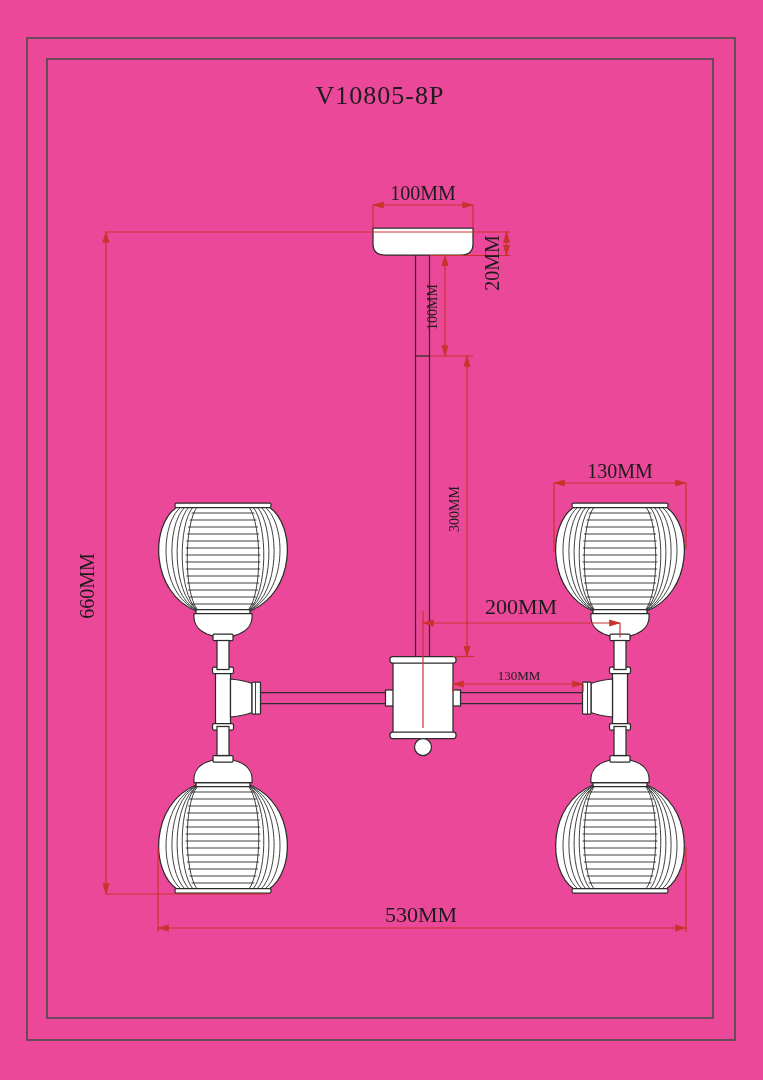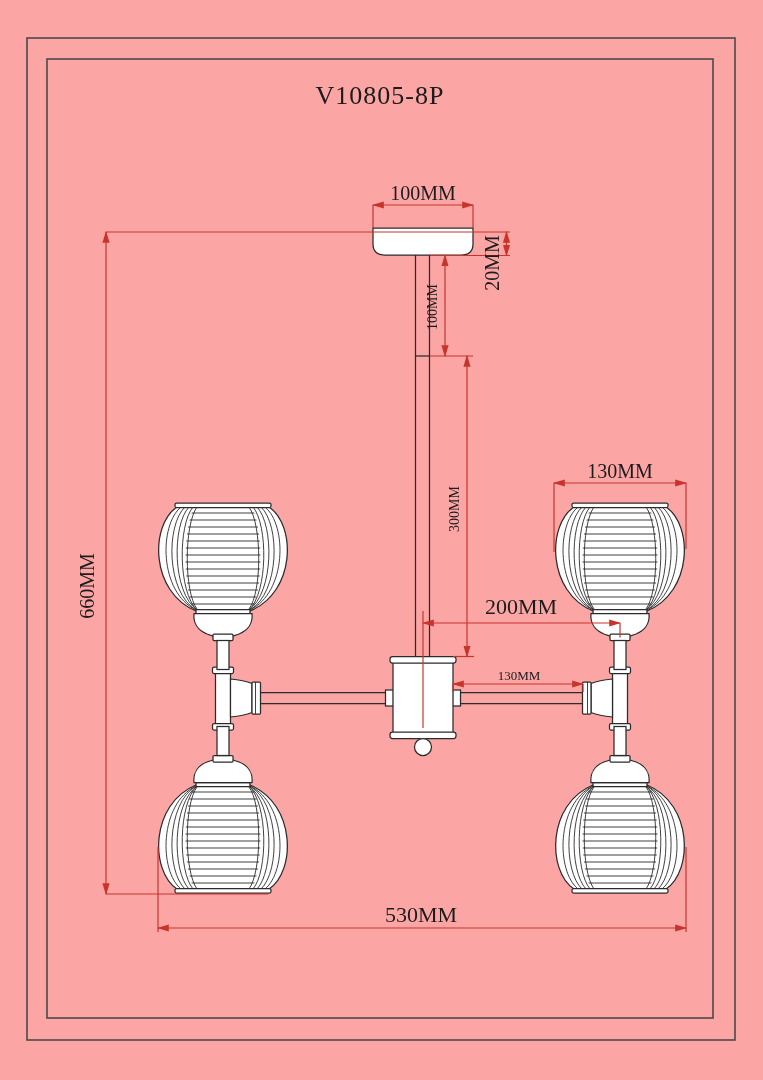--- a/index.html
+++ b/index.html
@@ -1,16 +1,16 @@
 <!DOCTYPE html>
 <html><head>
 <meta charset="utf-8">
 <style>
   html,body{margin:0;padding:0;background:#ffffff;}
-  .page{position:relative;width:763px;height:1080px;background:#fca5a5;overflow:hidden;
+  .page{position:relative;width:763px;height:1080px;background:#ec4899;overflow:hidden;
         font-family:"Liberation Serif", serif;text-align:right;}
   svg{display:block}
   text{font-family:"Liberation Serif", serif; fill:#1c1c1c;}
   .blk{stroke:#2b2b2b;stroke-width:1.25;fill:none;}
   .blkf{stroke:#2b2b2b;stroke-width:1.25;fill:#ffffff;}
   .thin{stroke:#2b2b2b;stroke-width:0.9;fill:none;}
   .red{stroke:#c8342c;stroke-width:1.2;fill:none;}
   .frame{stroke:#4a4a4a;stroke-width:1.6;fill:none;}
 </style>
 </head>

